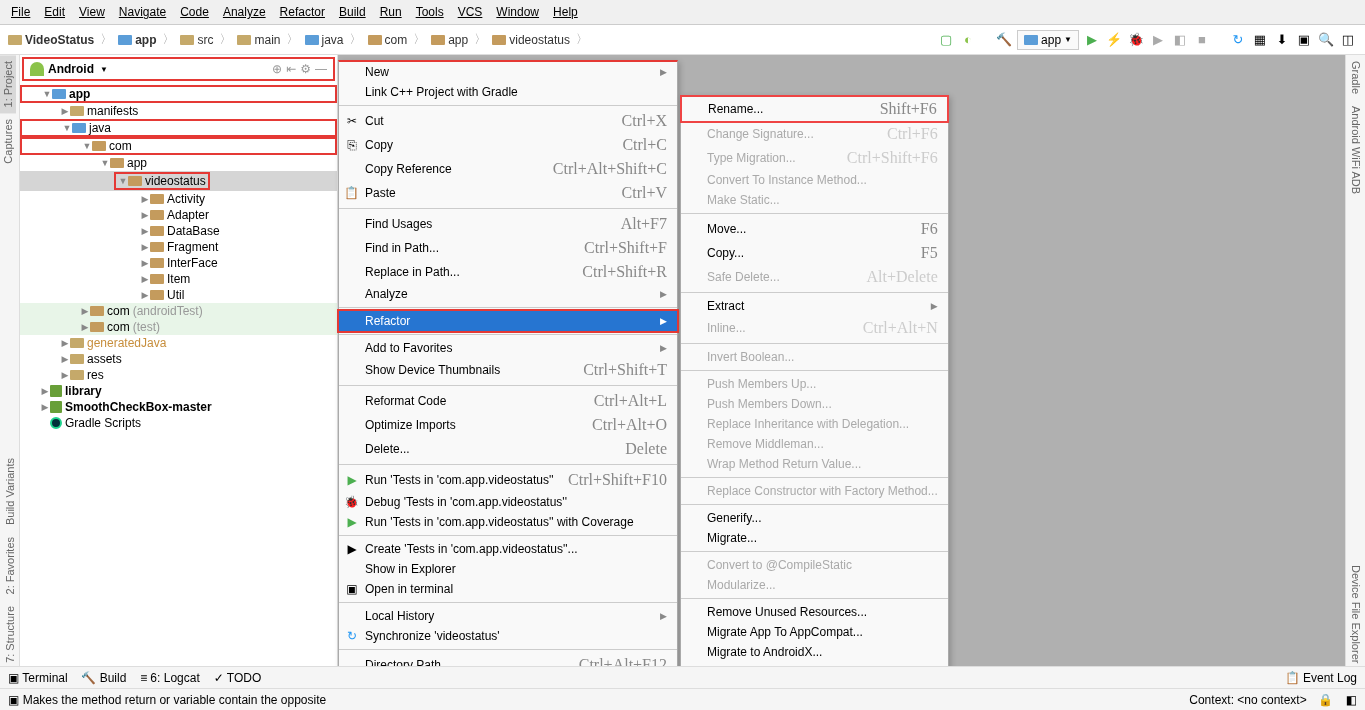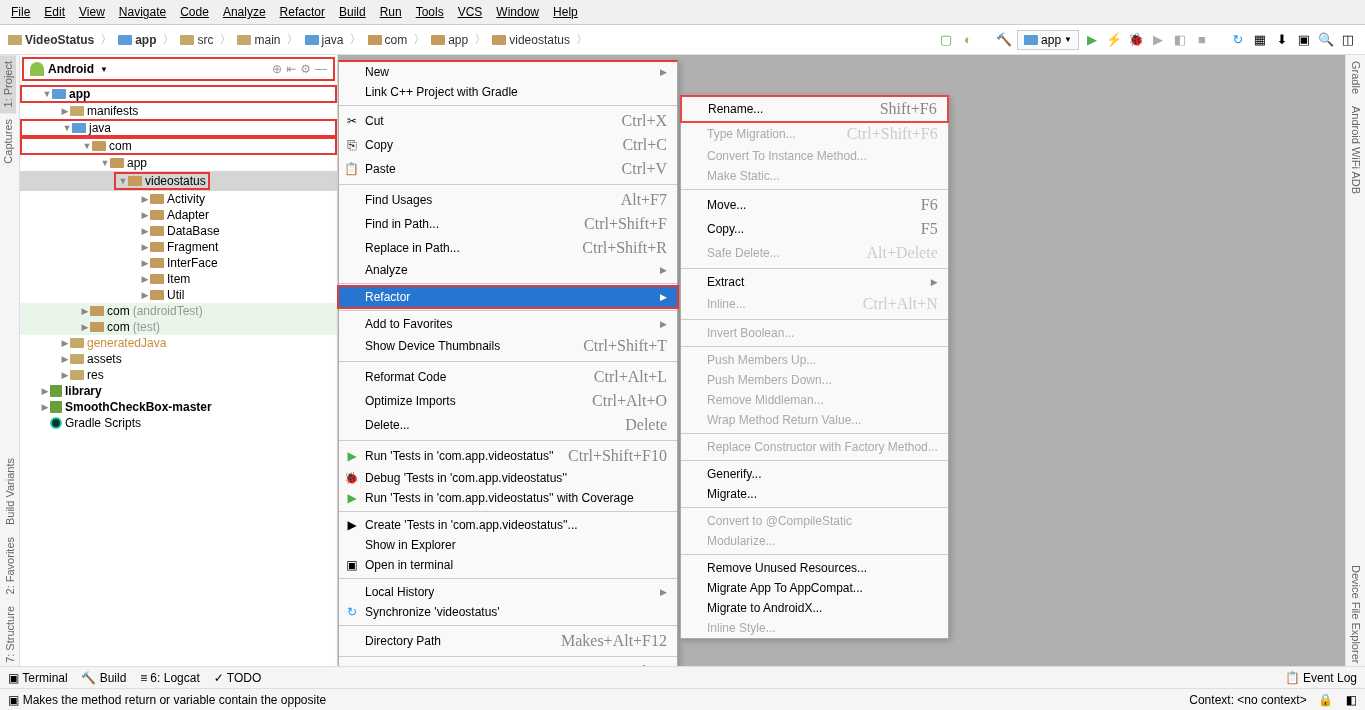--- a/index.html
+++ b/index.html
@@ -313,20 +313,24 @@
       <span class="ctx-icon">✂</span>
       <span>Cut</span>
       <span class="ctx-shortcut">Ctrl+X</span>
     </div>
   <div class="ctx-item">
       <span class="ctx-icon">⎘</span>
       <span>Copy</span>
       <span class="ctx-shortcut">Ctrl+C</span>
     </div>
   <div class="ctx-item">
+      <span>Copy Reference</span>
+      <span class="ctx-shortcut">Ctrl+Alt+Shift+C</span>
+    </div>
+  <div class="ctx-item">
       <span class="ctx-icon">📋</span>
       <span>Paste</span>
       <span class="ctx-shortcut">Ctrl+V</span>
     </div>
   <div class="ctx-sep"></div>
   <div class="ctx-item">
       <span>Find Usages</span>
       <span class="ctx-shortcut">Alt+F7</span>
     </div>
   <div class="ctx-item">
@@ -399,21 +403,21 @@
       <span>Local History</span>
       <span class="ctx-arrow-r">▶</span>
     </div>
   <div class="ctx-item">
       <span class="ctx-icon" style="color:#2196f3">↻</span>
       <span>Synchronize 'videostatus'</span>
     </div>
   <div class="ctx-sep"></div>
   <div class="ctx-item">
       <span>Directory Path</span>
-      <span class="ctx-shortcut">Makes+Alt+F12</span>
+      <span class="ctx-shortcut">Ctrl+Alt+F12</span>
     </div>
   <div class="ctx-sep"></div>
   <div class="ctx-item">
       <span class="ctx-icon" style="color:#2196f3">⇄</span>
       <span>Compare With...</span>
       <span class="ctx-shortcut">Ctrl+D</span>
     </div>
   <div class="ctx-sep"></div>
   <div class="ctx-item">
       <span>Load/Unload Modules...</span>
@@ -421,20 +425,24 @@
 </div>
 
 <div class="context-menu ctx2">
   <div class="red-highlight-box">
   <div class="ctx-item">
         <span>Rename...</span>
         <span class="ctx-shortcut">Shift+F6</span>
       </div>
   </div>
   <div class="ctx-item disabled">
+      <span>Change Signature...</span>
+      <span class="ctx-shortcut">Ctrl+F6</span>
+    </div>
+  <div class="ctx-item disabled">
       <span>Type Migration...</span>
       <span class="ctx-shortcut">Ctrl+Shift+F6</span>
     </div>
   <div class="ctx-item disabled">
       <span>Convert To Instance Method...</span>
     </div>
   <div class="ctx-item disabled">
       <span>Make Static...</span>
     </div>
   <div class="ctx-sep"></div>
@@ -462,20 +470,23 @@
   <div class="ctx-sep"></div>
   <div class="ctx-item disabled">
       <span>Invert Boolean...</span>
     </div>
   <div class="ctx-sep"></div>
   <div class="ctx-item disabled">
       <span>Push Members Up...</span>
     </div>
   <div class="ctx-item disabled">
       <span>Push Members Down...</span>
+    </div>
+  <div class="ctx-item disabled">
+      <span>Replace Inheritance with Delegation...</span>
     </div>
   <div class="ctx-item disabled">
       <span>Remove Middleman...</span>
     </div>
   <div class="ctx-item disabled">
       <span>Wrap Method Return Value...</span>
     </div>
   <div class="ctx-sep"></div>
   <div class="ctx-item disabled">
       <span>Replace Constructor with Factory Method...</span>

